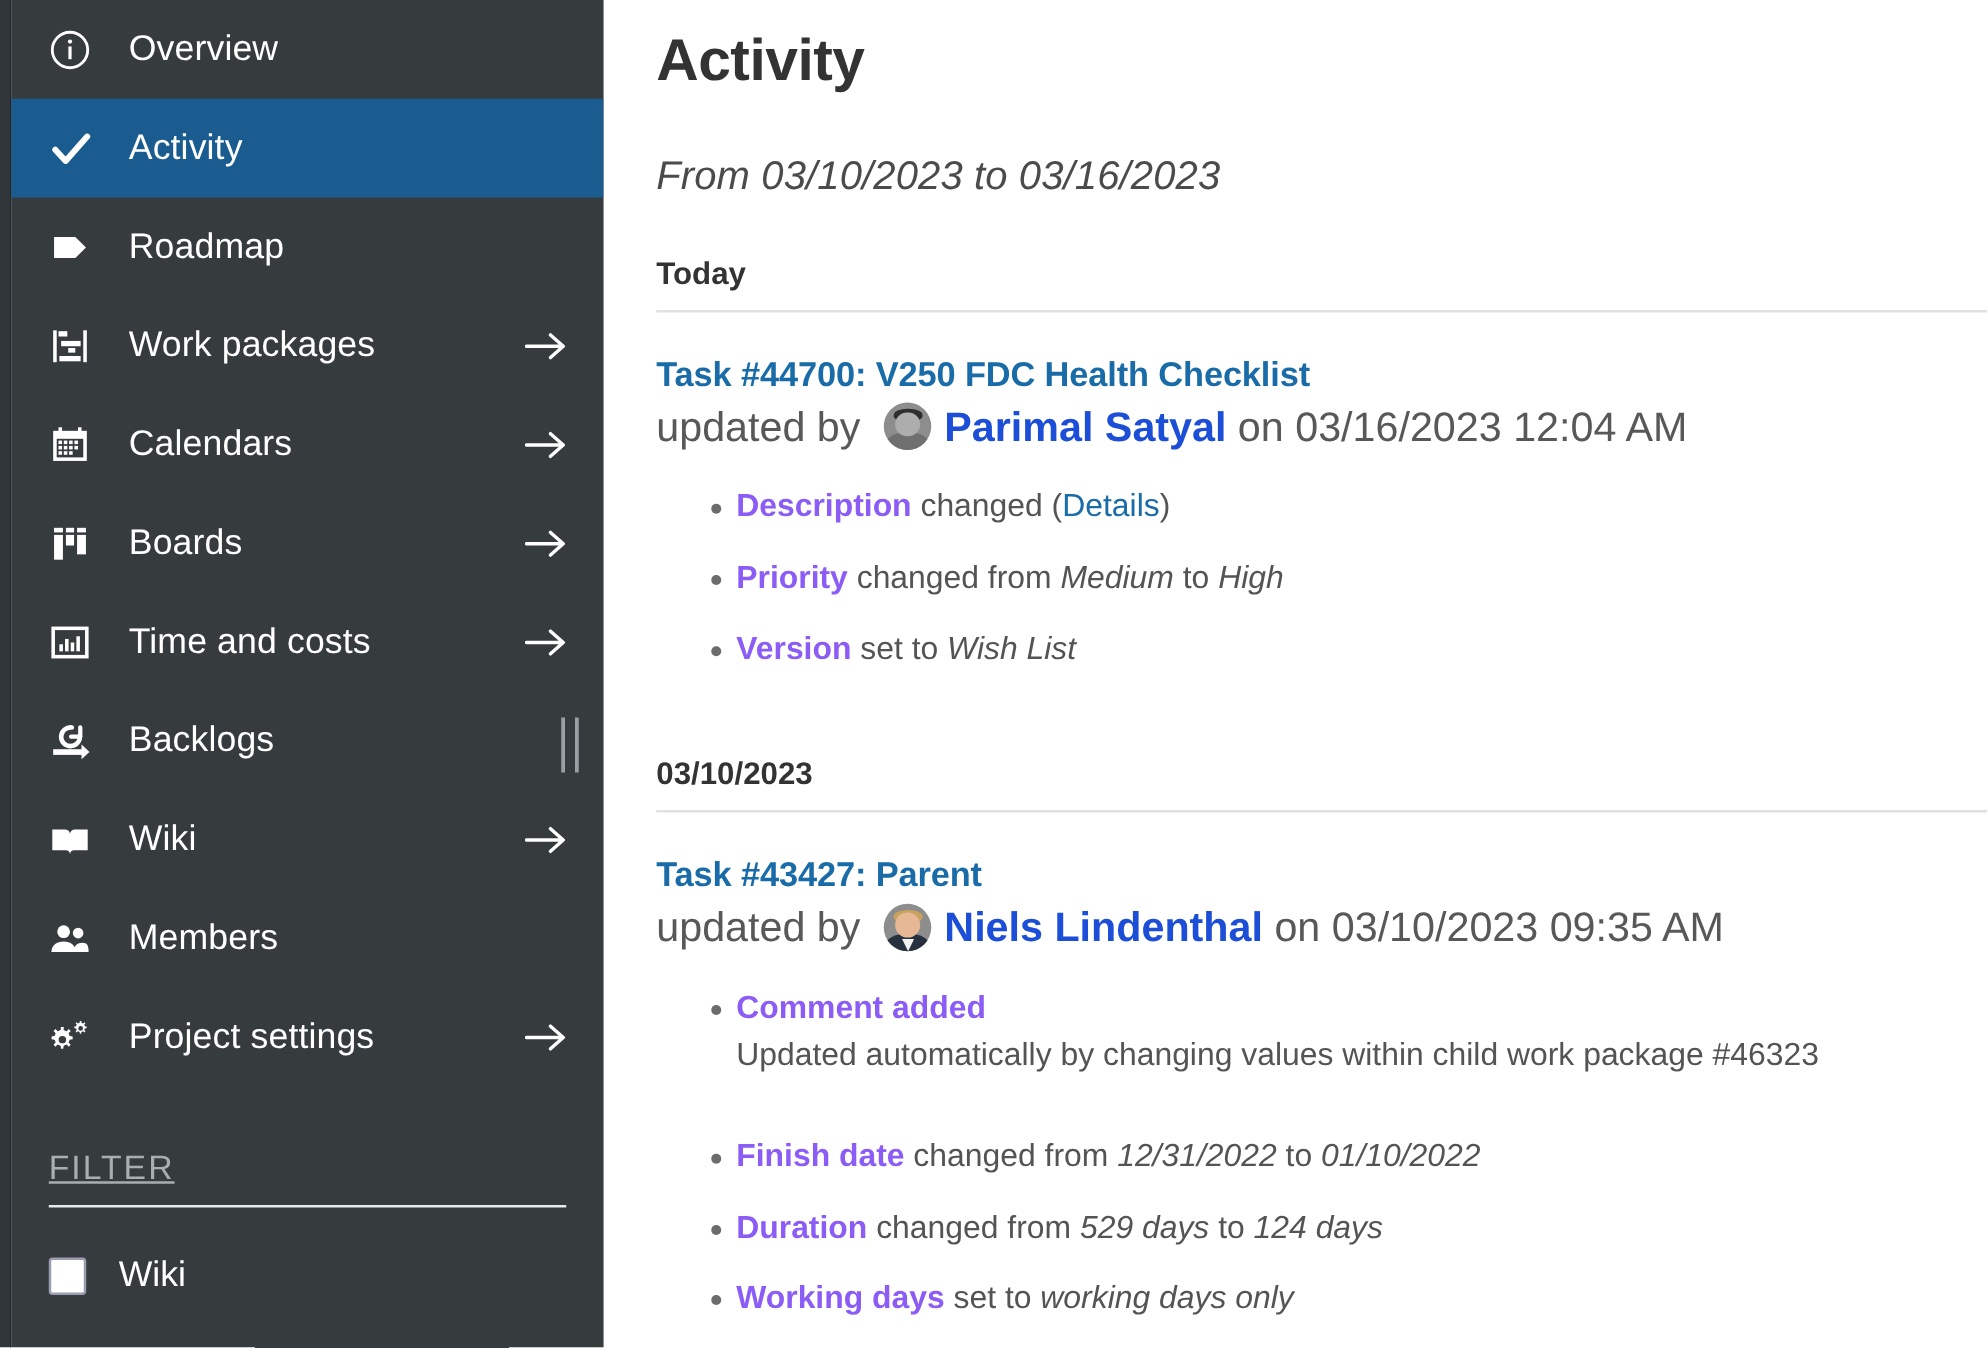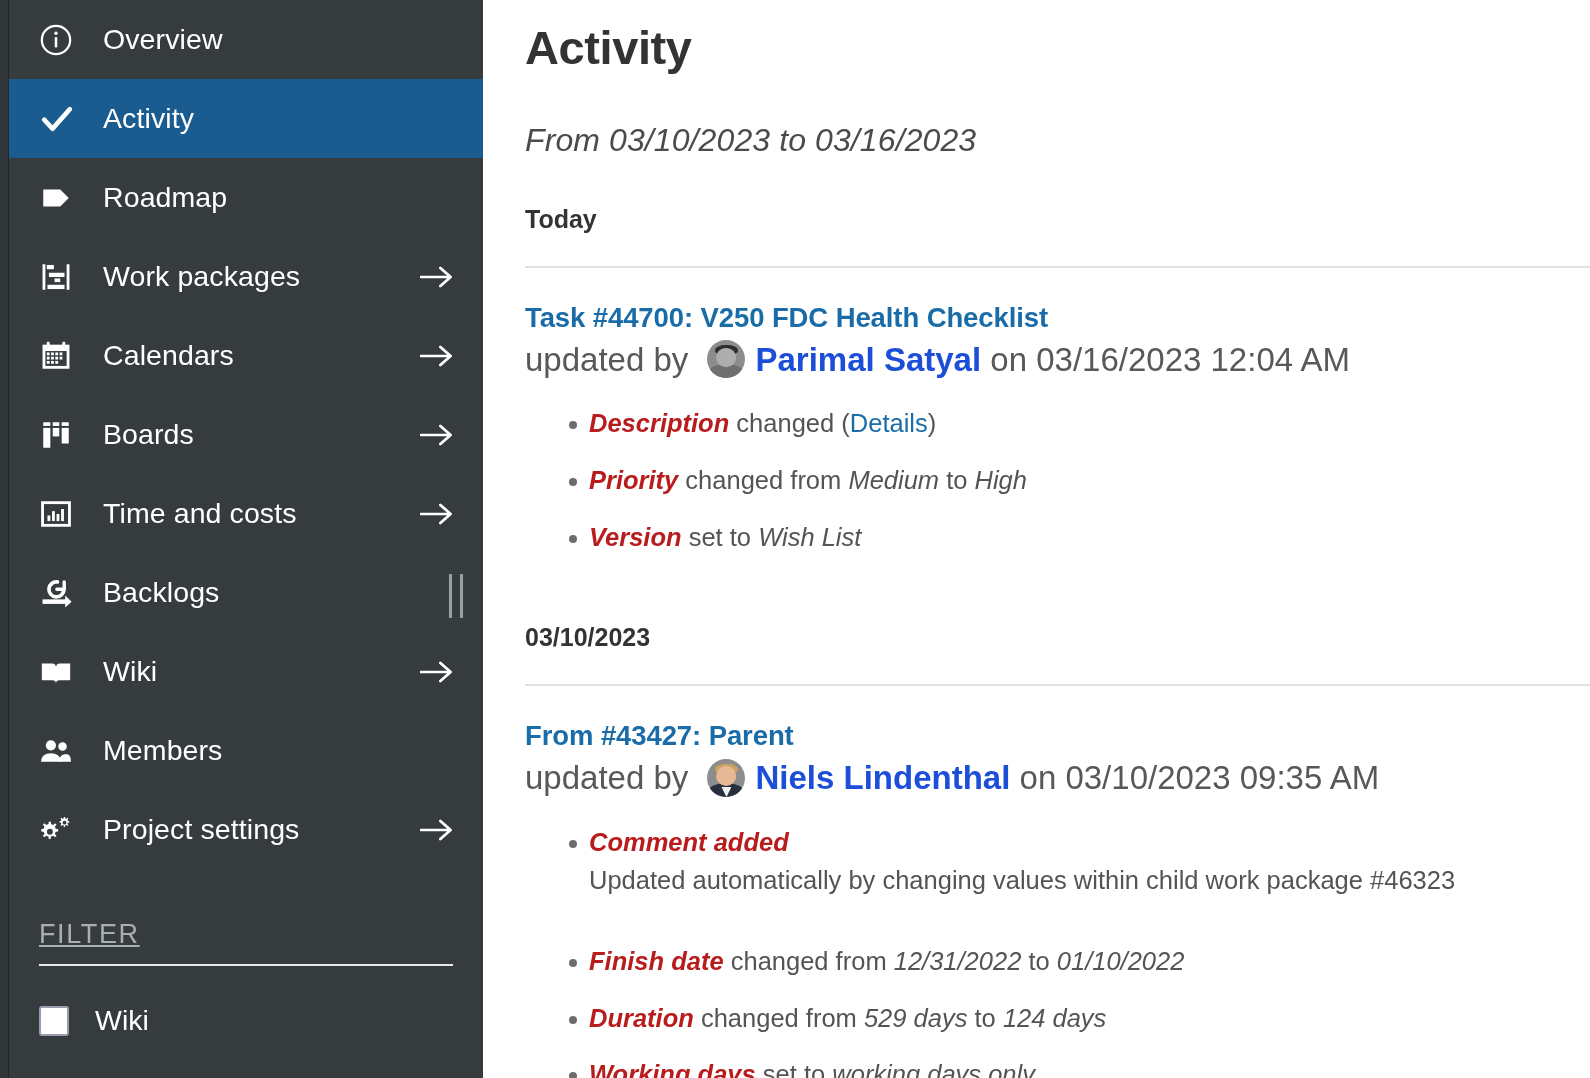--- a/index.html
+++ b/index.html
@@ -74,21 +74,21 @@
   .page-title {
     font-size: 47px; font-weight: 700; color: #333333;
     letter-spacing: -.4px; padding-top: 22px; line-height: 1.1;
   }
   .date-range {
     font-size: 32px; font-style: italic; color: #4b4b4b;
     padding-top: 48px; letter-spacing: .1px;
   }
   .day-heading {
     font-size: 25px; font-weight: 700; color: #333333;
-    padding-top: 46px; padding-bottom: 32px;
+    padding-top: 46px; padding-bottom: 14px;
   }
   .day-rule { height: 2px; background: #e0e1e2; }
 
   .entry { padding-top: 34px; }
   .entry-title {
     font-size: 27.5px; font-weight: 700; color: #1a6ca8;
     letter-spacing: -.1px; cursor: pointer; display: inline-block;
   }
   .entry-meta {
     display: flex; align-items: center; flex-wrap: wrap;
@@ -128,21 +128,21 @@
 
   ul.changes { list-style: none; padding-top: 28px; }
   ul.changes > li {
     position: relative; font-size: 25.5px; color: #545454;
     padding-left: 64px; padding-bottom: 24px; line-height: 1.28;
   }
   ul.changes > li::before {
     content: ""; position: absolute; left: 44px; top: 14px;
     width: 8px; height: 8px; border-radius: 50%; background: #6c6c6c;
   }
-  ul.changes > li b { color: #b91c1c; font-weight: 700; font-style: italic; }
+  ul.changes > li b { color: #8b5cf6; font-weight: 700; }
   ul.changes > li i { font-style: italic; color: #545454; }
   ul.changes > li a { color: #1a6ca8; text-decoration: none; cursor: pointer; }
   ul.changes > li .comment-body {
     display: block; padding-top: 6px; color: #545454; font-weight: 400;
   }
   ul.changes > li.with-comment { padding-bottom: 48px; }
 </style>
 </head>
 <body>
 
@@ -388,21 +388,21 @@
           </li>
         </ul>
       </div>
     </div>
 
     <div>
       <div class="day-heading">03/10/2023</div>
       <div class="day-rule"></div>
 
       <div class="entry">
-        <a class="entry-title">From #43427: Parent</a>
+        <a class="entry-title">Task #43427: Parent</a>
         <div class="entry-meta">
           <span class="txt">updated by </span>
           <span class="avatar">
             <span class="body" style="background:#26303f"></span>
             <span class="hair" style="background:#c9a25e"></span>
             <span class="head" style="background:#e6b894"></span>
             <span class="collar"></span>
           </span>
           <span class="author-link">Niels Lindenthal</span>
           <span class="txt"> on </span>

